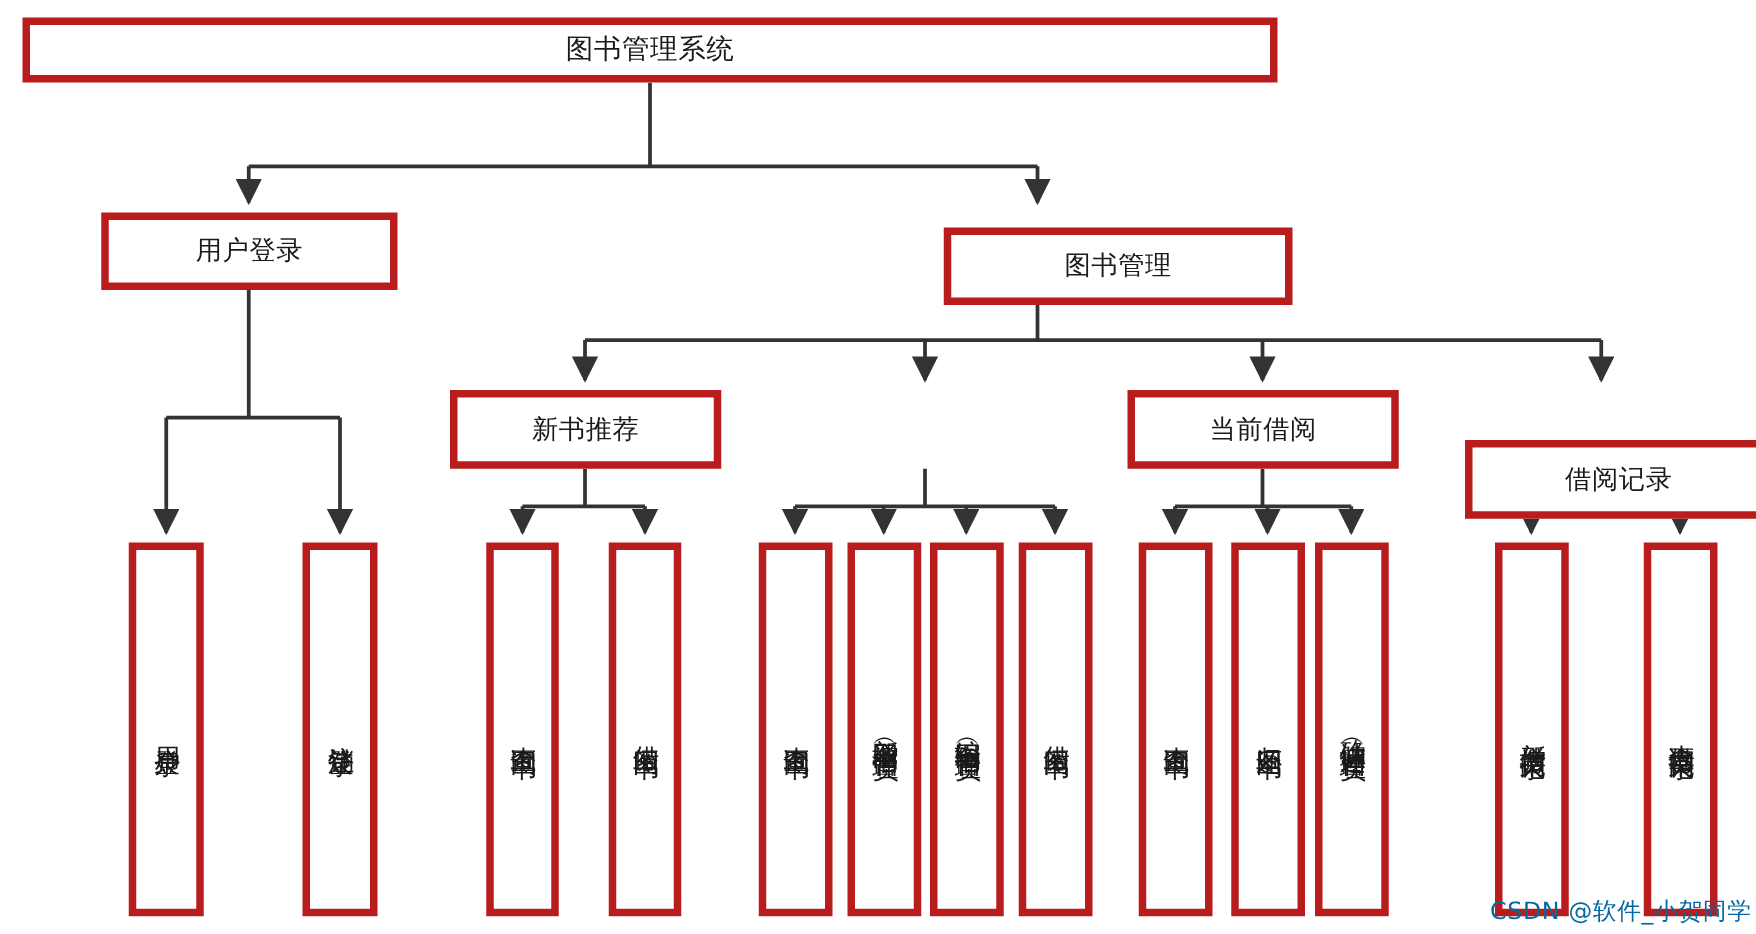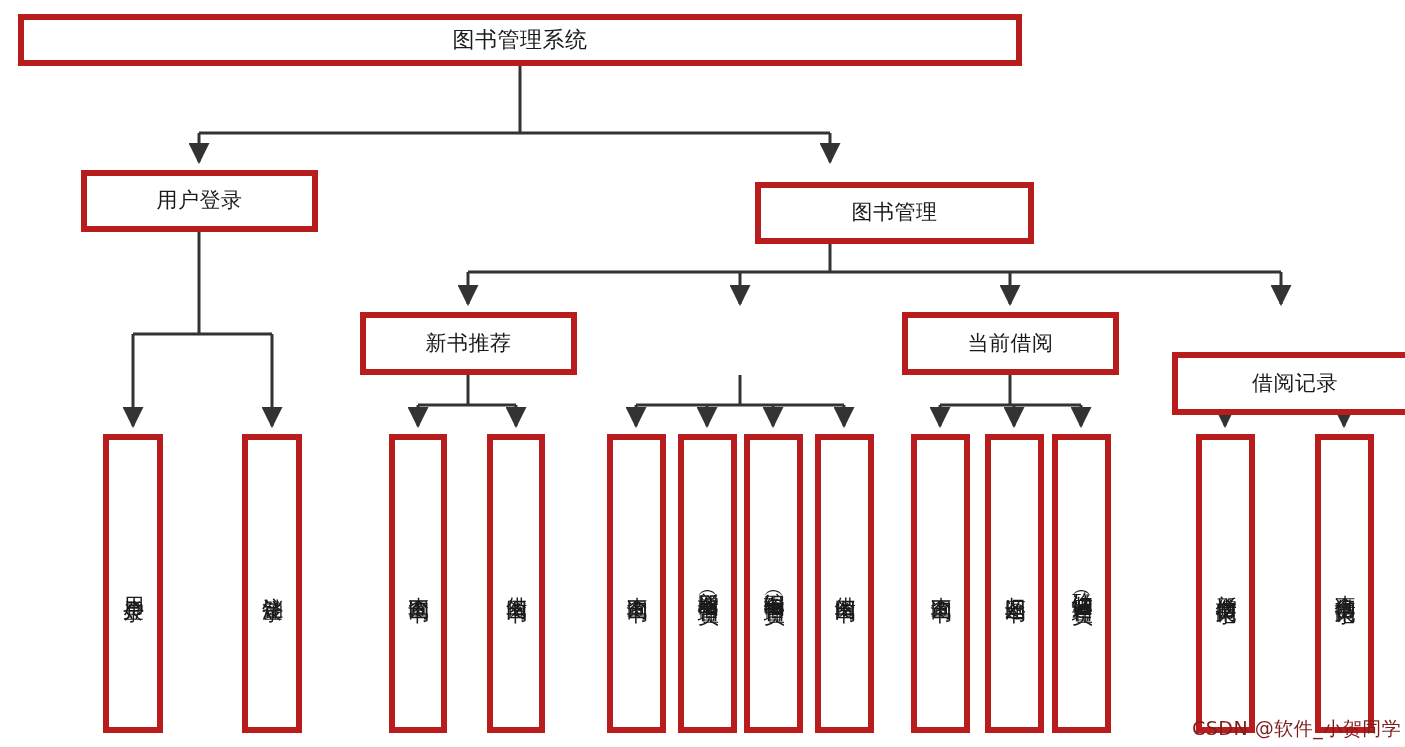--- a/index.html
+++ b/index.html
@@ -52,21 +52,21 @@
     padding: 4px 0;
   }
   .node.v .vtext {
     writing-mode: vertical-rl;
     text-orientation: upright;
     display: block;
   }
   .watermark {
     position: absolute;
     font-size: 19px;
-    color: #7f1d1d;
+    color: #0369a1;
     white-space: nowrap;
     letter-spacing: 0.5px;
   }
 </style>
 </head>
 <body>
 
 <div id="canvas">
 
   <svg id="edges" viewBox="0 0 1405 747" xmlns="http://www.w3.org/2000/svg">

